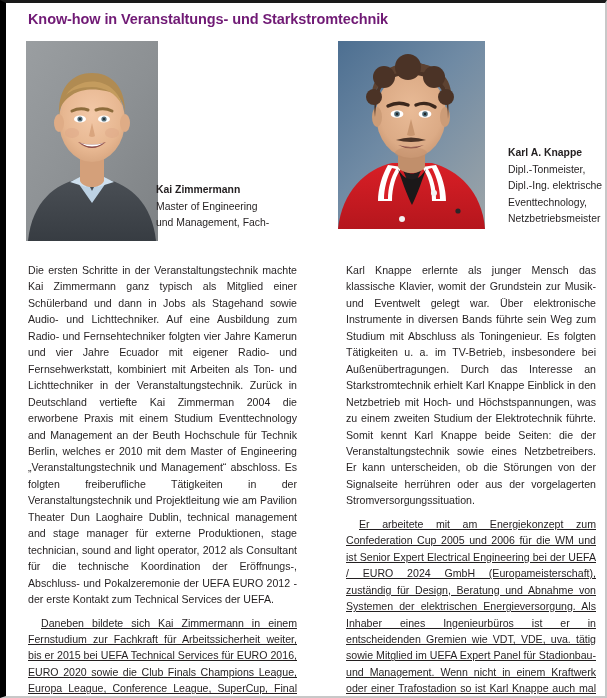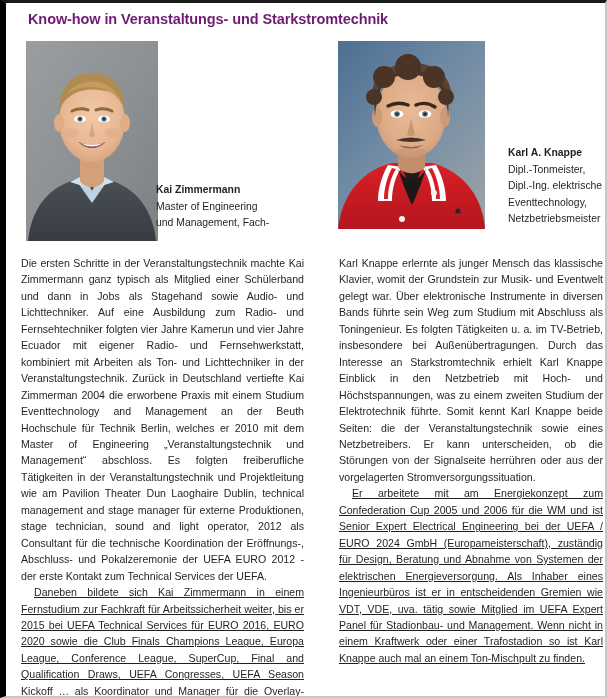--- a/index.html
+++ b/index.html
@@ -75,21 +75,21 @@
     font-size: 10.6px;
     line-height: 16.45px;
     color: #231f20;
     text-align: justify;
     text-justify: inter-word;
     hyphens: manual;
   }
   .col-left  { left: 15px;  width: 283px; }
   .col-right { left: 333px; width: 264px; }
   .col p {
-    margin: 0;
+    margin: 7px;
   }
   .col p + p {
     text-indent: 13px;
     text-decoration: underline;
   }
 </style>
 </head>
 <body>
 
 <div class="page">

